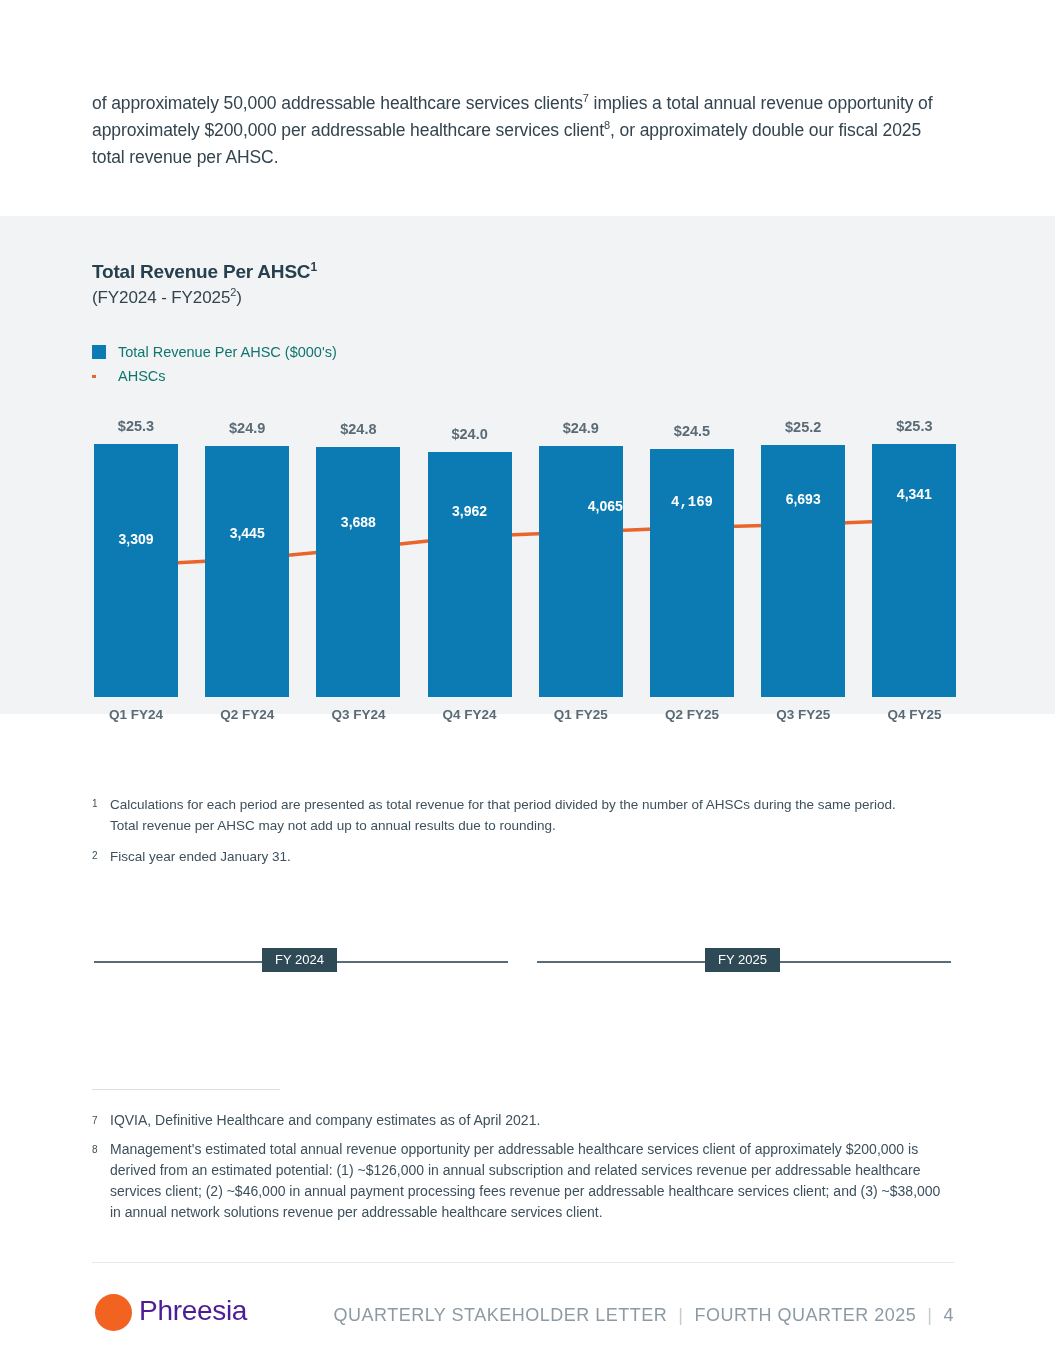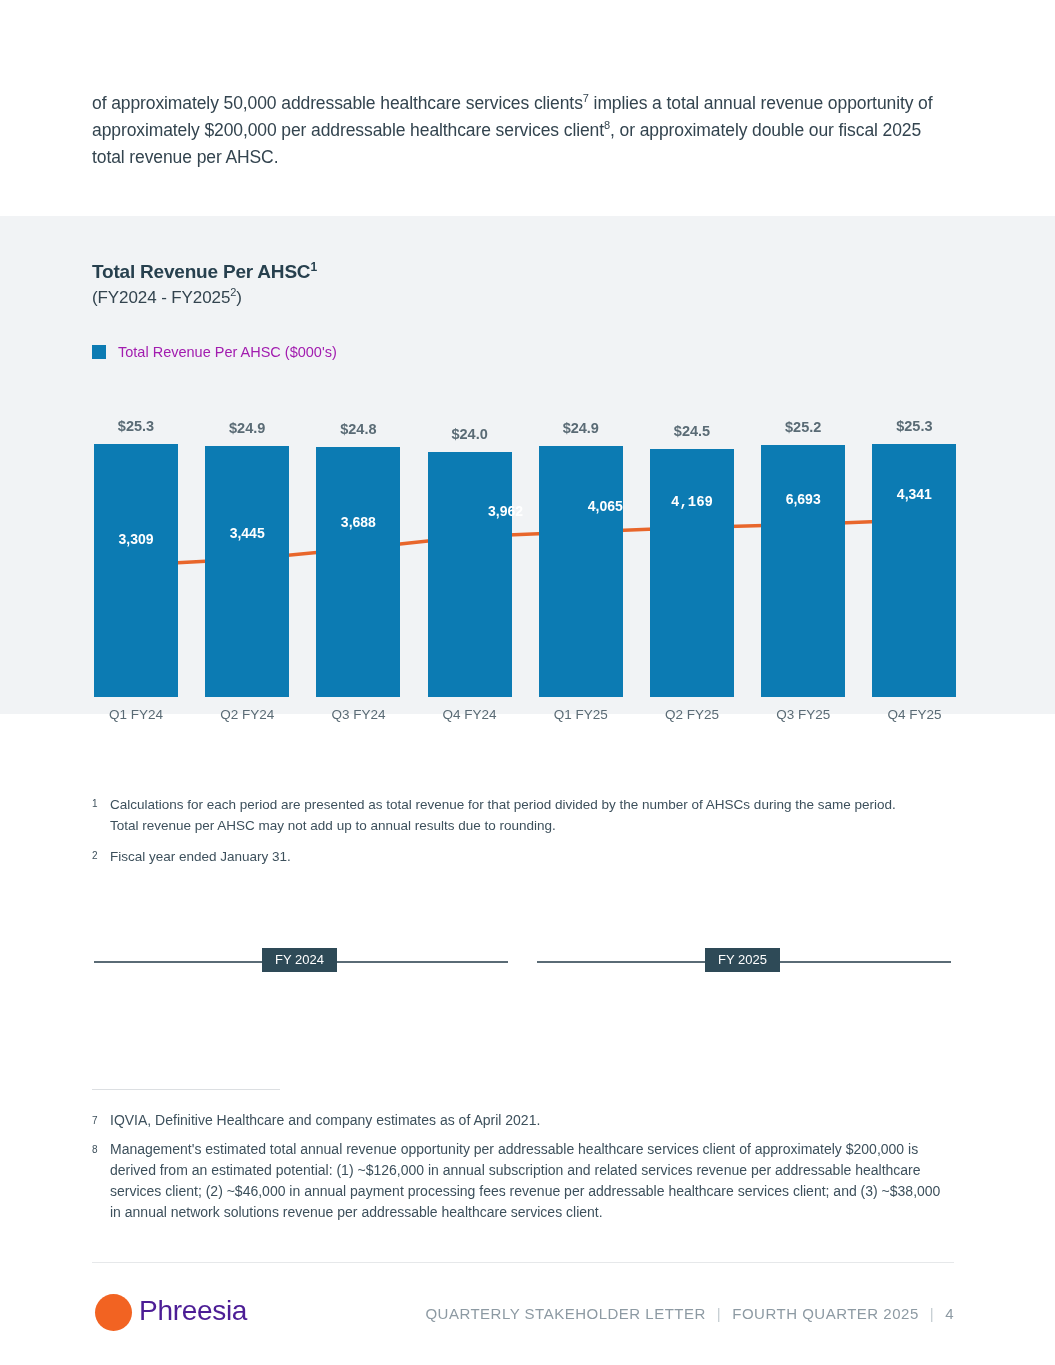--- a/index.html
+++ b/index.html
@@ -36,38 +36,38 @@
     font-size: 17px; color: #33444f; letter-spacing: -0.1px; text-align: right;
   }
   .chart-sub sup { font-size: 11px; vertical-align: super; line-height: 0; }
 
   
   .legend { position: absolute; left: 92px; top: 124px; }
   .legend-row { display: flex; align-items: center; height: 24px; }
   .legend-swatch { width: 14px; height: 14px; background: #0c7bb3; margin-right: 12px; }
   .legend-line { width: 16px; height: 3px; background: #e8662b; margin-right: 10px; margin-left: 0px; }
   .legend-line-wrap { width: 14px; display:flex; justify-content:center; margin-right: 12px; }
-  .legend-label { font-size: 14.5px; color: #a21caf; text-align: center; }
+  .legend-label { font-size: 14.5px; color: #0f766e; text-align: center; }
 
   
   .plot { position: absolute; left: 0; top: 0; width: 1055px; height: 698px; }
   .bar {
     position: absolute; width: 84px; background: #0c7bb3;
   }
   .bar-value {
     position: absolute; width: 84px; text-align: center;
     font-size: 14.5px; font-weight: bold; color: #5a6b75;
   }
   .ahsc-value {
     position: absolute; width: 84px; text-align: center;
     font-size: 14px; font-weight: bold; color: #ffffff;
   }
   .xlabel {
     position: absolute; width: 84px; text-align: center;
-    font-size: 13.5px; font-weight: normal; color: #5a6b75;
+    font-size: 13.5px; font-weight: bold; color: #5a6b75;
   }
   svg.line-layer { position: absolute; left: 0; top: 0; width: 1055px; height: 698px; pointer-events: none; }
 
   
   .fy-rule { position: absolute; height: 1.5px; background: #5a6b75; }
   .fy-badge {
     position: absolute; background: #2e4a57; color: #ffffff;
     font-size: 13px; padding: 4px 13px 5px 13px; white-space: nowrap;
   }
 
@@ -87,41 +87,47 @@
   .logo-dot {
     position: absolute; left: 95px; top: 1294px;
     width: 37px; height: 37px; border-radius: 50%; background: #f26322;
   }
   .logo-text {
     position: absolute; left: 139px; top: 1295px;
     font-size: 28px; color: #4c1d95; letter-spacing: -0.3px;
   }
   .footer-meta {
     position: absolute; right: 101px; top: 1305px;
-    font-size: 15px; letter-spacing: 0.5px; color: #8d9aa3;
+    font-size: 18px; letter-spacing: 0.5px; color: #8d9aa3;
     display: flex; align-items: center; gap: 11px; margin-left: 40px;
   }
   .footer-sep { color: #c4ccd1; }
 </style>
 </head>
 <body>
 
 <div class="page">
 
   <p class="intro"><span>of approximately 50,000 addressable healthcare services clients</span><sup>7</sup><span> implies a total annual revenue opportunity of approximately $200,000 per addressable healthcare services client</span><sup>8</sup><span>, or approximately double our fiscal 2025 total revenue per AHSC.</span></p>
 
   <section class="panel">
 
     <h2 class="chart-title"><span>Total Revenue Per AHSC</span><sup>1</sup></h2>
     <div class="chart-sub"><span>(FY2024 - FY2025</span><sup>2</sup><span>)</span></div>
 
     <div class="legend">
       <div class="legend-row">
         <span class="legend-swatch"></span>
         <span class="legend-label">Total Revenue Per AHSC ($000's)</span>
+      </div>
+      <div class="legend-row">
+        <span class="legend-line-wrap">
+            <span class="legend-line"></span>
+          </span>
+        <span class="legend-label">AHSCs</span>
       </div>
     </div>
 
     <div class="plot" id="plot">
       <svg class="line-layer" id="line-layer" viewBox="0 0 1055 698">
           <polyline points="136,349 247.2,343.06976744186045 358.4,332.4738372093023 469.6,320.5261627906977 580.8,316.0348837209302 692,311.5 803.2,308.5348837209302 914.4,304" fill="none" stroke="#e8662b" stroke-width="3.5"></polyline>
           <path d="M 136 341.5 L 143.5 349 L 136 356.5 L 128.5 349 Z" fill="#e8662b"></path>
           <path d="M 247.2 335.56976744186045 L 254.7 343.06976744186045 L 247.2 350.56976744186045 L 239.7 343.06976744186045 Z" fill="#e8662b"></path>
           <path d="M 358.4 324.9738372093023 L 365.9 332.4738372093023 L 358.4 339.9738372093023 L 350.9 332.4738372093023 Z" fill="#e8662b"></path>
           <path d="M 469.6 313.0261627906977 L 477.1 320.5261627906977 L 469.6 328.0261627906977 L 462.1 320.5261627906977 Z" fill="#e8662b"></path>
@@ -137,21 +143,21 @@
         <div class="bar" style="left: 205.2px; top: 230.462px; height: 250.538px; background: rgb(12, 123, 179);"></div>
         <div class="bar-value" style="left: 205.2px; top: 204.462px;">$24.9</div>
         <div class="ahsc-value" style="left: 205.2px; top: 309.07px;">3,445</div>
         <div class="xlabel" style="left: 205.2px; top: 491px;">Q2 FY24</div>
         <div class="bar" style="left: 316.4px; top: 231.077px; height: 249.923px; background: rgb(12, 123, 179);"></div>
         <div class="bar-value" style="left: 316.4px; top: 205.077px;">$24.8</div>
         <div class="ahsc-value" style="left: 316.4px; top: 298.474px;">3,688</div>
         <div class="xlabel" style="left: 316.4px; top: 491px;">Q3 FY24</div>
         <div class="bar" style="left: 427.6px; top: 236px; height: 245px; background: rgb(12, 123, 179);"></div>
         <div class="bar-value" style="left: 427.6px; top: 210px;">$24.0</div>
-        <div class="ahsc-value" style="left: 427.6px; top: 286.526px; margin-left: 36px;">3,962</div>
+        <div class="ahsc-value" style="left: 427.6px; top: 286.526px;">3,962</div>
         <div class="xlabel" style="left: 427.6px; top: 491px;">Q4 FY24</div>
         <div class="bar" style="left: 538.8px; top: 230.462px; height: 250.538px; background: rgb(12, 123, 179);"></div>
         <div class="bar-value" style="left: 538.8px; top: 204.462px;">$24.9</div>
         <div class="ahsc-value" style="left: 538.8px; top: 282.035px; text-align: right;">4,065</div>
         <div class="xlabel" style="left: 538.8px; top: 491px;">Q1 FY25</div>
         <div class="bar" style="left: 650px; top: 232.923px; height: 248.077px; background: rgb(12, 123, 179);"></div>
         <div class="bar-value" style="left: 650px; top: 206.923px;">$24.5</div>
         <div class="ahsc-value" style="left: 650px; top: 277.5px; font-family: Liberation Mono, monospace;">4,169</div>
         <div class="xlabel" style="left: 650px; top: 491px;">Q2 FY25</div>
         <div class="bar" style="left: 761.2px; top: 228.615px; height: 252.385px; background: rgb(12, 123, 179);"></div>

